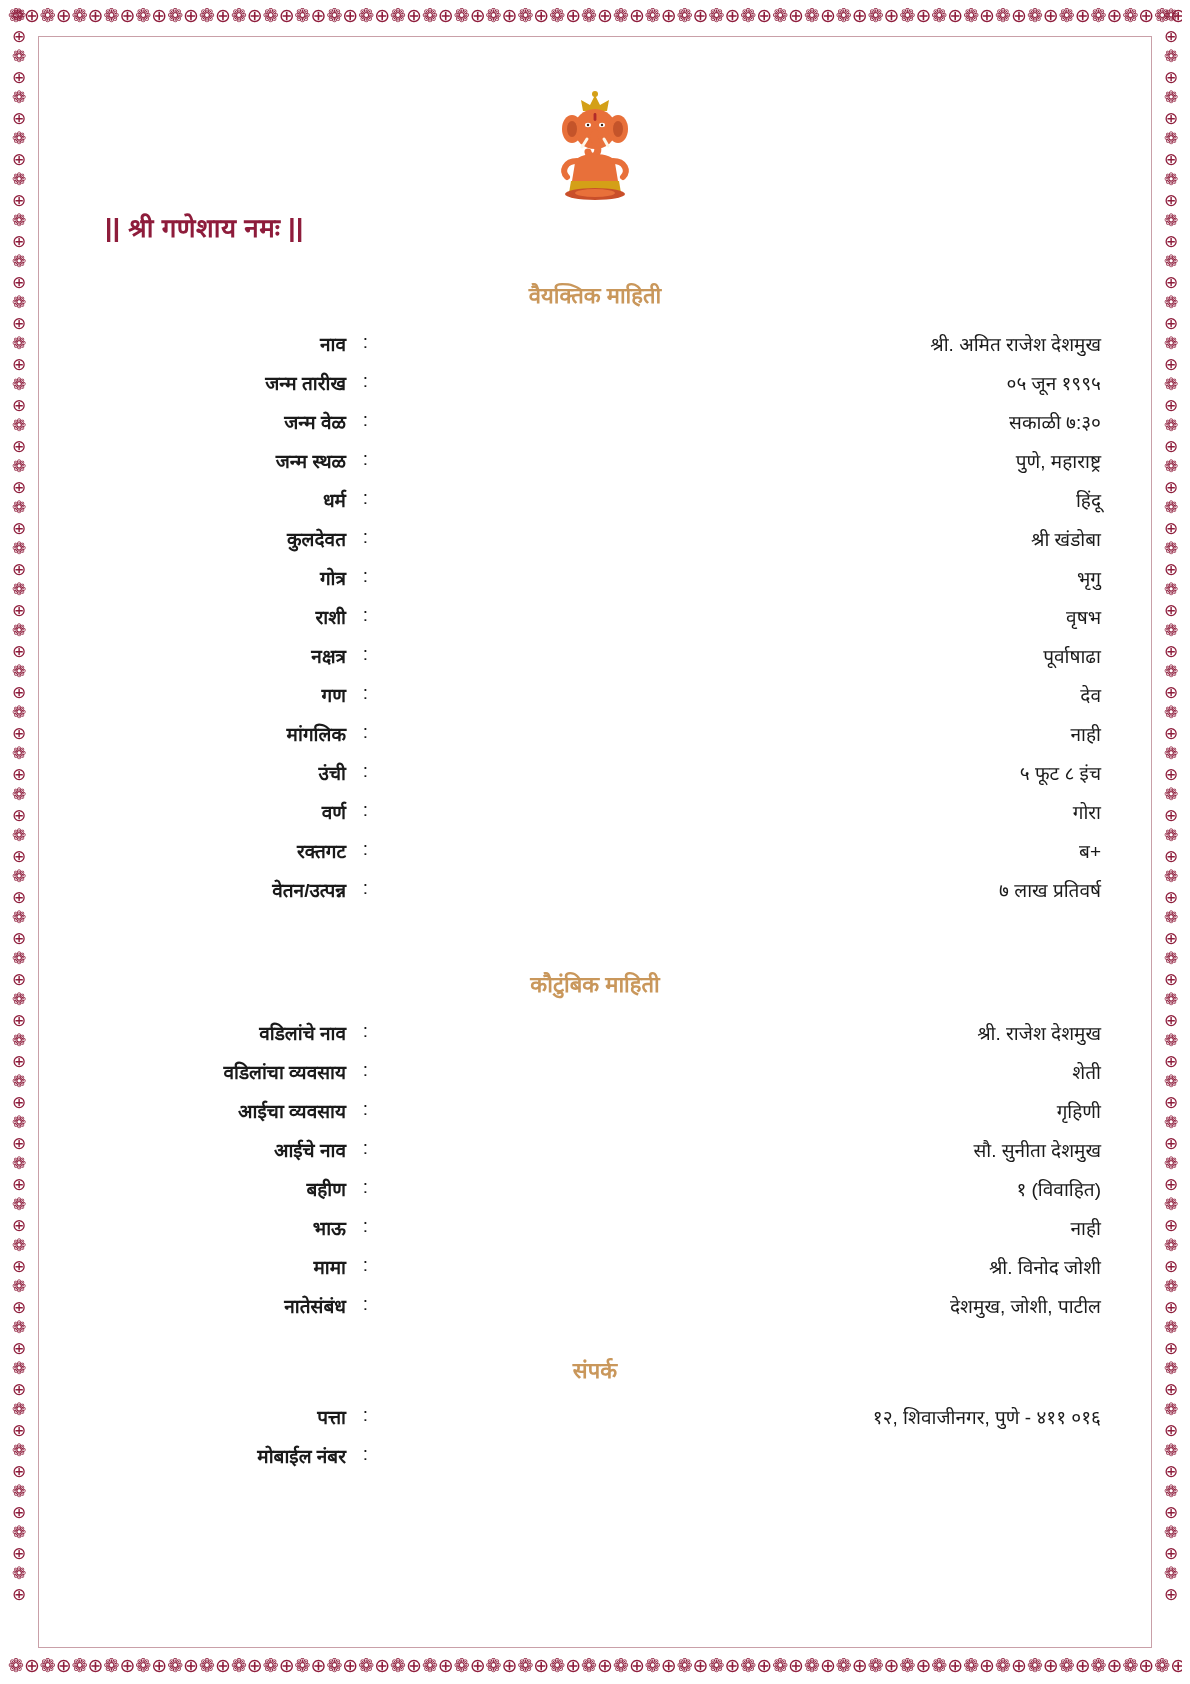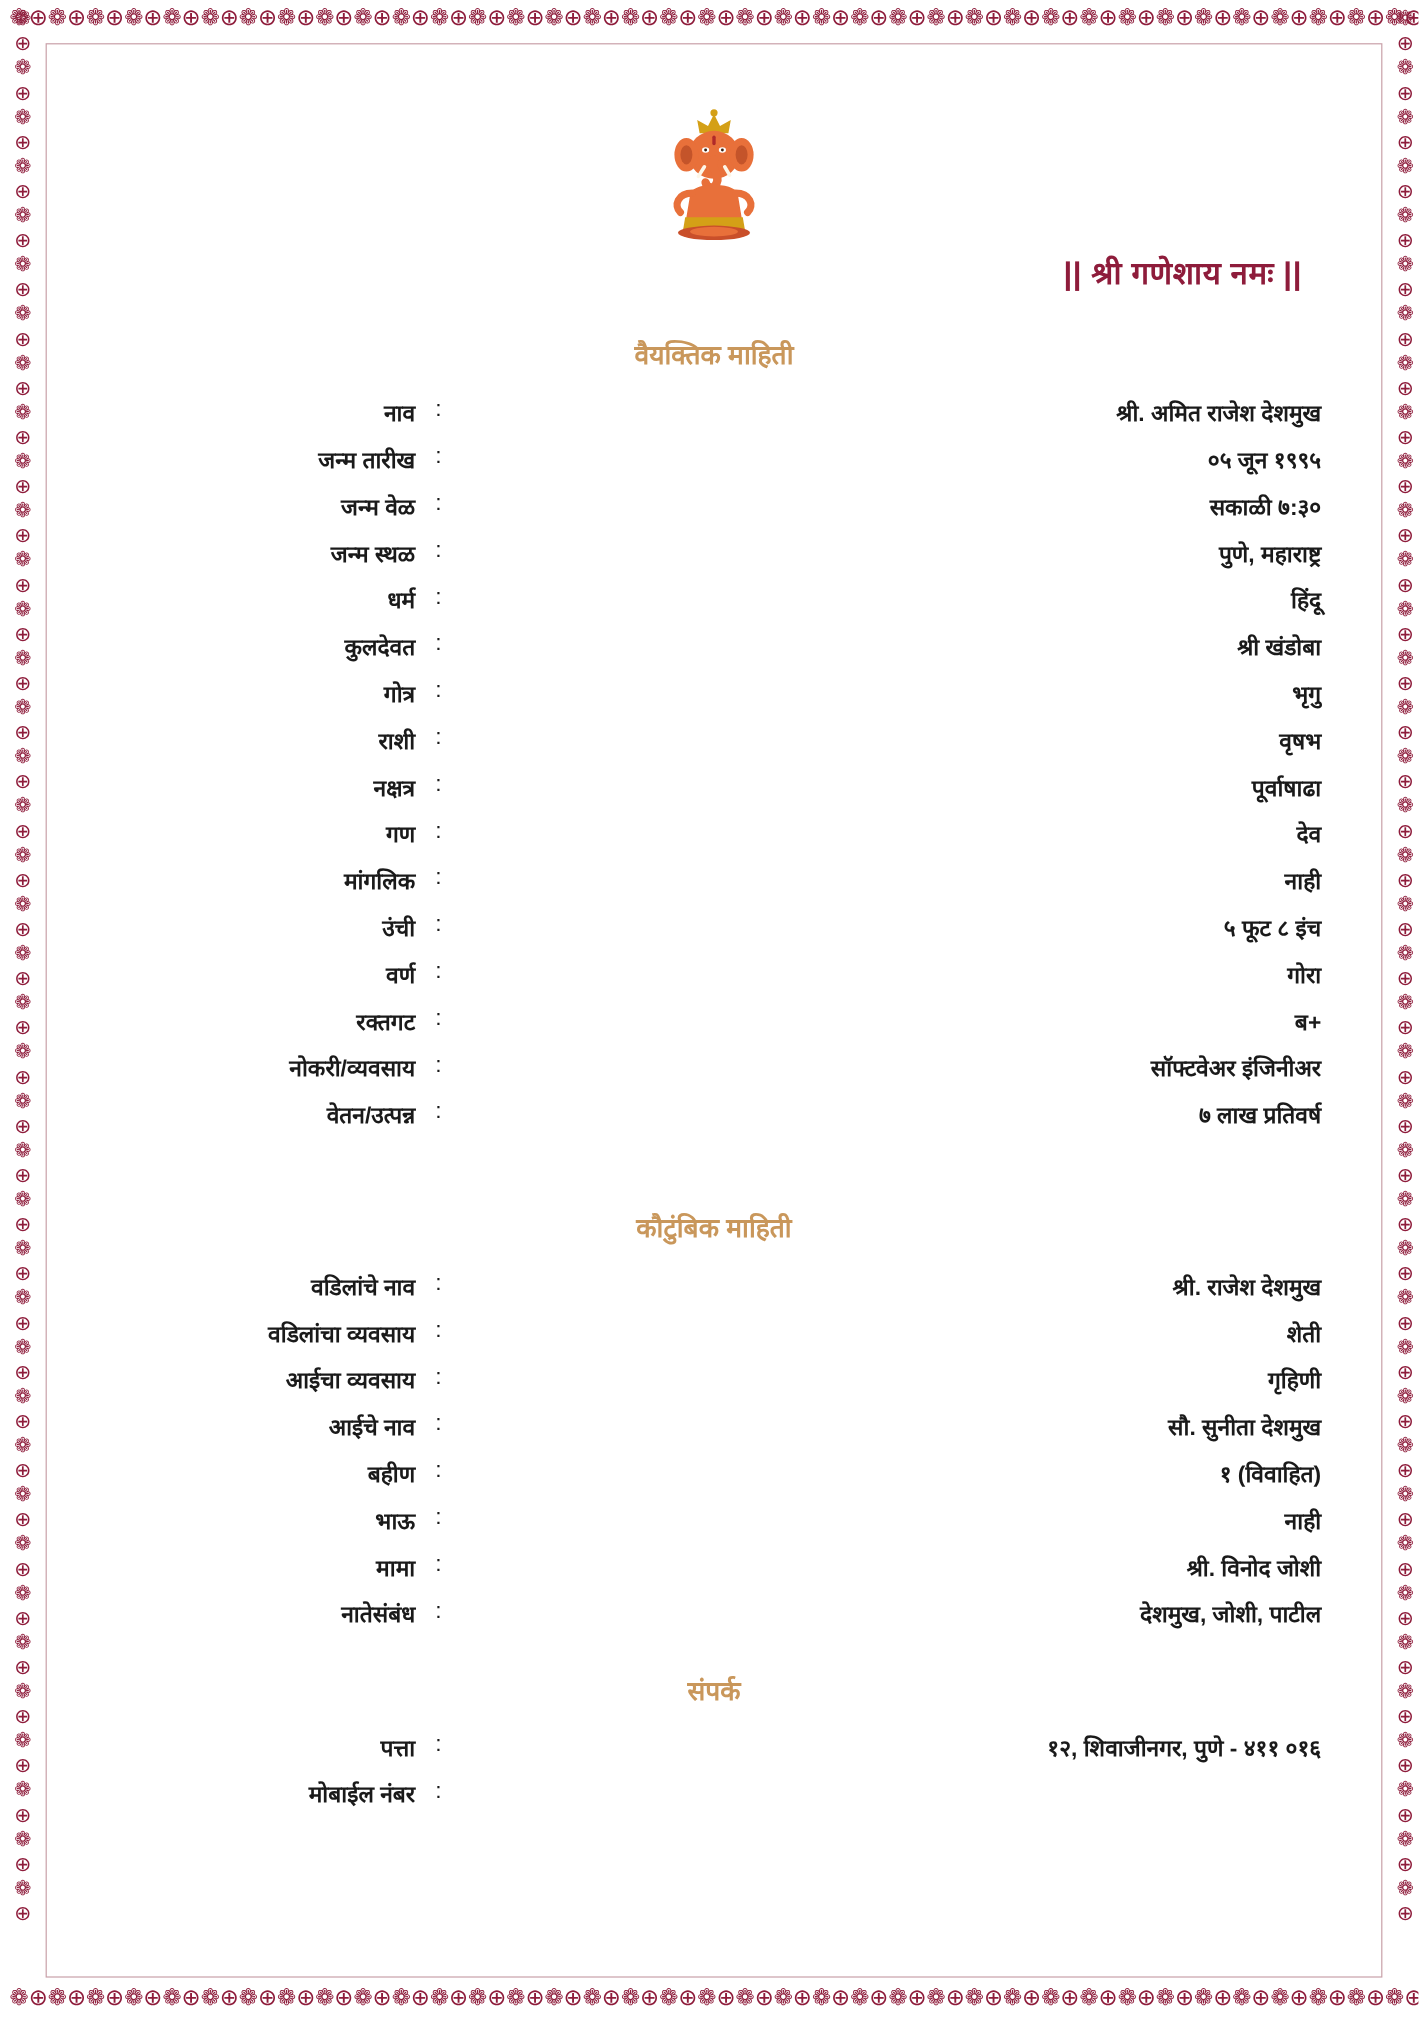--- a/index.html
+++ b/index.html
@@ -77,21 +77,21 @@
     height: 112px;
   }
   .ganesh {
     display: inline-block;
     width: 96px;
     height: 112px;
     position: relative;
   }
 
   .invocation {
-    text-align: right;
+    text-align: left;
     color: #8e1c3b;
     font-size: 26px;
     font-weight: bold;
     letter-spacing: 0.5px;
     margin-bottom: 34px;
   }
 
   .section-title {
     text-align: center;
     color: #c9975b;
@@ -125,21 +125,20 @@
     font-weight: bold;
     color: #111111;
     white-space: nowrap;
   }
   td.colon {
     width: 22px;
     color: #111111;
   }
   td.value {
     color: #1a1a1a;
-    font-weight: bold;
   }
 </style>
 </head>
 <body>
 
 <div class="page">
 
   <div class="border-band border-top">❁⊕❁⊕❁⊕❁⊕❁⊕❁⊕❁⊕❁⊕❁⊕❁⊕❁⊕❁⊕❁⊕❁⊕❁⊕❁⊕❁⊕❁⊕❁⊕❁⊕❁⊕❁⊕❁⊕❁⊕❁⊕❁⊕❁⊕❁⊕❁⊕❁⊕❁⊕❁⊕❁⊕❁⊕❁⊕❁⊕❁⊕❁⊕❁⊕❁⊕❁⊕❁⊕❁⊕❁⊕❁⊕❁⊕❁⊕❁⊕❁⊕❁⊕❁⊕❁⊕❁⊕❁⊕❁⊕❁⊕❁⊕❁⊕❁⊕❁⊕</div>
   <div class="border-band border-bottom">❁⊕❁⊕❁⊕❁⊕❁⊕❁⊕❁⊕❁⊕❁⊕❁⊕❁⊕❁⊕❁⊕❁⊕❁⊕❁⊕❁⊕❁⊕❁⊕❁⊕❁⊕❁⊕❁⊕❁⊕❁⊕❁⊕❁⊕❁⊕❁⊕❁⊕❁⊕❁⊕❁⊕❁⊕❁⊕❁⊕❁⊕❁⊕❁⊕❁⊕❁⊕❁⊕❁⊕❁⊕❁⊕❁⊕❁⊕❁⊕❁⊕❁⊕❁⊕❁⊕❁⊕❁⊕❁⊕❁⊕❁⊕❁⊕❁⊕❁⊕</div>
   <div class="border-band border-left">
@@ -413,25 +412,20 @@
             <td class="label">वर्ण</td>
             <td class="colon">:</td>
             <td class="value">गोरा</td>
           </tr>
           <tr>
             <td class="label">रक्तगट</td>
             <td class="colon">:</td>
             <td class="value">ब+</td>
           </tr>
           <tr>
-            <td class="label">नोकरी/व्यवसाय</td>
-            <td class="colon">:</td>
-            <td class="value">सॉफ्टवेअर इंजिनीअर</td>
-          </tr>
-          <tr>
             <td class="label">वेतन/उत्पन्न</td>
             <td class="colon">:</td>
             <td class="value">७ लाख प्रतिवर्ष</td>
           </tr>
         </tbody>
       </table>
 
       <div class="section-title family">कौटुंबिक माहिती</div>
       <table class="info">
         <tbody>

